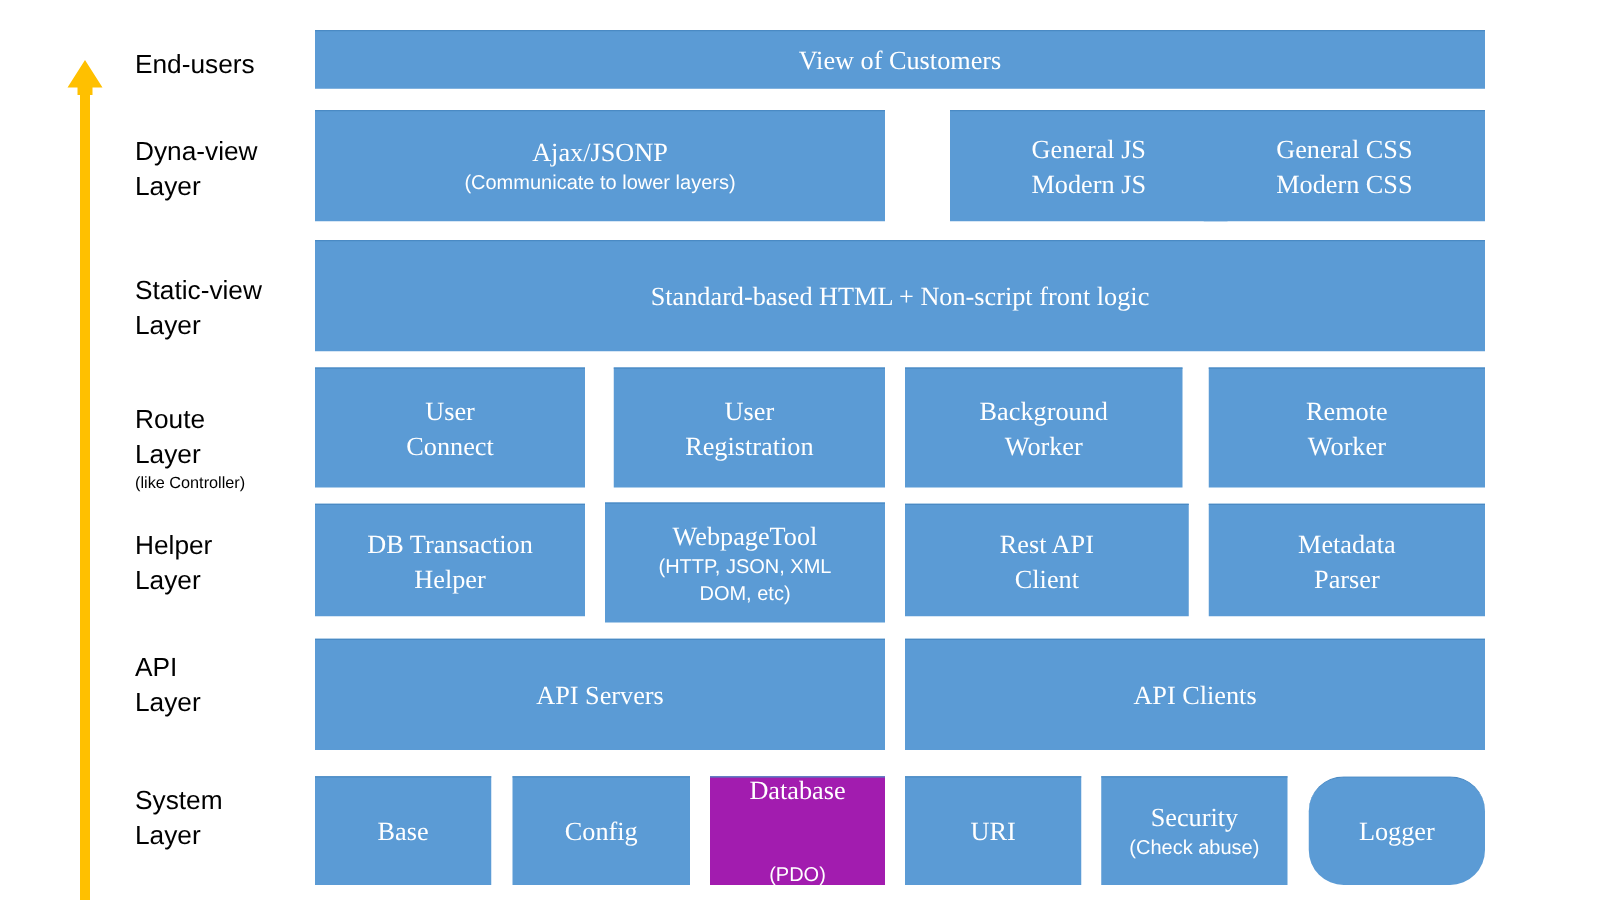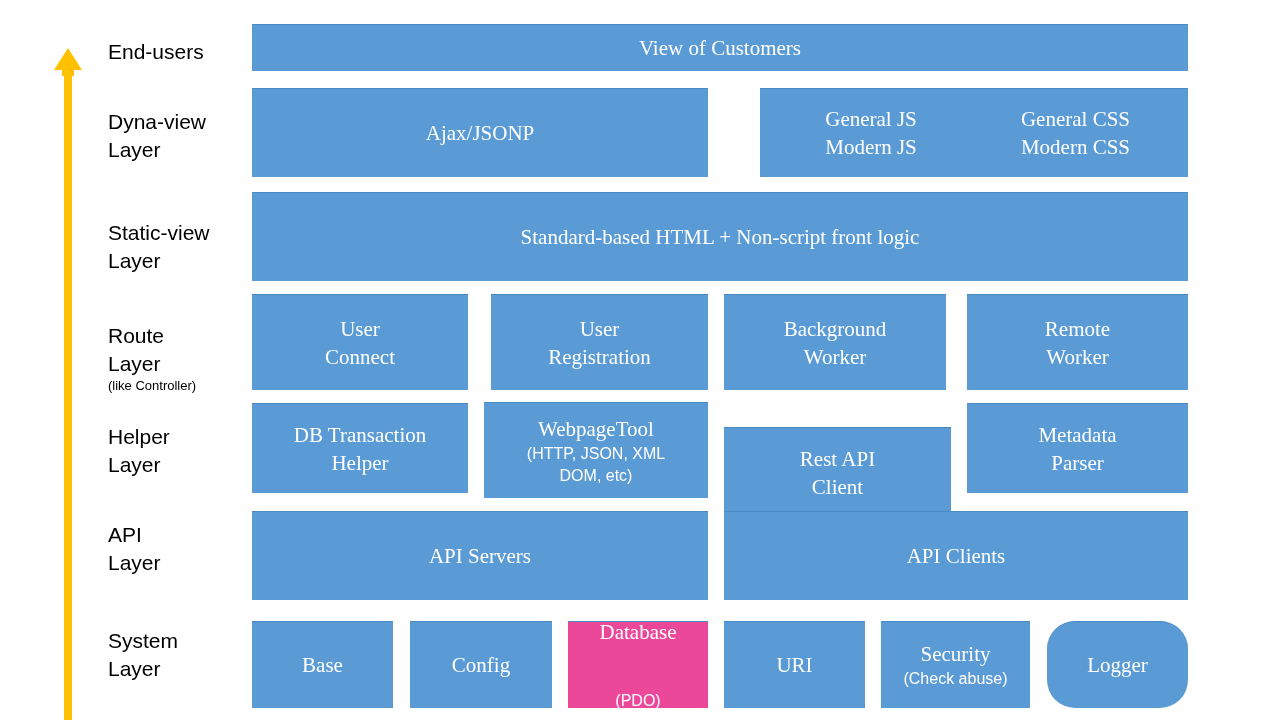--- a/index.html
+++ b/index.html
@@ -106,20 +106,21 @@
 Layer</span></div>
       <div class="layer-label" style="left: 108px; top: 627px;"><span>System
 Layer</span></div>
     </div>
   <div id="nodes-layer">
       <div class="node" style="left: 252px; top: 24px; width: 936px; height: 47px; background: rgb(91, 155, 213);">
         <span class="line">View of Customers</span>
       </div>
       <div class="node" style="left: 252px; top: 88px; width: 456px; height: 89px; background: rgb(91, 155, 213);">
         <span class="line">Ajax/JSONP</span>
+        <span class="sub">(Communicate to lower layers)</span>
       </div>
       <div class="node" style="left: 724px; top: 88px; width: 222px; height: 89px; background: rgb(91, 155, 213); margin-left: 36px;">
         <span class="line">General JS</span>
         <span class="line">Modern JS</span>
       </div>
       <div class="node" style="left: 963px; top: 88px; width: 225px; height: 89px; background: rgb(91, 155, 213);">
         <span class="line">General CSS</span>
         <span class="line">Modern CSS</span>
       </div>
       <div class="node" style="left: 252px; top: 192px; width: 936px; height: 89px; background: rgb(91, 155, 213);">
@@ -143,41 +144,41 @@
       </div>
       <div class="node" style="left: 252px; top: 403px; width: 216px; height: 90px; background: rgb(91, 155, 213);">
         <span class="line">DB Transaction</span>
         <span class="line">Helper</span>
       </div>
       <div class="node" style="left: 484px; top: 402px; width: 224px; height: 96px; background: rgb(91, 155, 213);">
         <span class="line">WebpageTool</span>
         <span class="sub">(HTTP, JSON, XML</span>
         <span class="sub">DOM, etc)</span>
       </div>
-      <div class="node" style="left: 724px; top: 403px; width: 227px; height: 90px; background: rgb(91, 155, 213); margin-top: 24px;">
+      <div class="node" style="left: 724px; top: 403px; width: 227px; height: 90px; background: rgb(91, 155, 213);">
         <span class="line">Rest API</span>
         <span class="line">Client</span>
       </div>
       <div class="node" style="left: 967px; top: 403px; width: 221px; height: 90px; background: rgb(91, 155, 213);">
         <span class="line">Metadata</span>
         <span class="line">Parser</span>
       </div>
       <div class="node" style="left: 252px; top: 511px; width: 456px; height: 89px; background: rgb(91, 155, 213);">
         <span class="line">API Servers</span>
       </div>
       <div class="node" style="left: 724px; top: 511px; width: 464px; height: 89px; background: rgb(91, 155, 213);">
         <span class="line">API Clients</span>
       </div>
       <div class="node" style="left: 252px; top: 621px; width: 141px; height: 87px; background: rgb(91, 155, 213);">
         <span class="line">Base</span>
       </div>
       <div class="node" style="left: 410px; top: 621px; width: 142px; height: 87px; background: rgb(91, 155, 213);">
         <span class="line">Config</span>
       </div>
-      <div class="node" style="left: 568px; top: 621px; width: 140px; height: 87px; background: #ec4899; gap: 44px;">
+      <div class="node" style="left: 568px; top: 621px; width: 140px; height: 87px; background: #a21caf; gap: 44px;">
         <span class="line">Database</span>
         <span class="sub">(PDO)</span>
       </div>
       <div class="node" style="left: 724px; top: 621px; width: 141px; height: 87px; background: rgb(91, 155, 213);">
         <span class="line">URI</span>
       </div>
       <div class="node" style="left: 881px; top: 621px; width: 149px; height: 87px; background: rgb(91, 155, 213);">
         <span class="line">Security</span>
         <span class="sub">(Check abuse)</span>
       </div>

